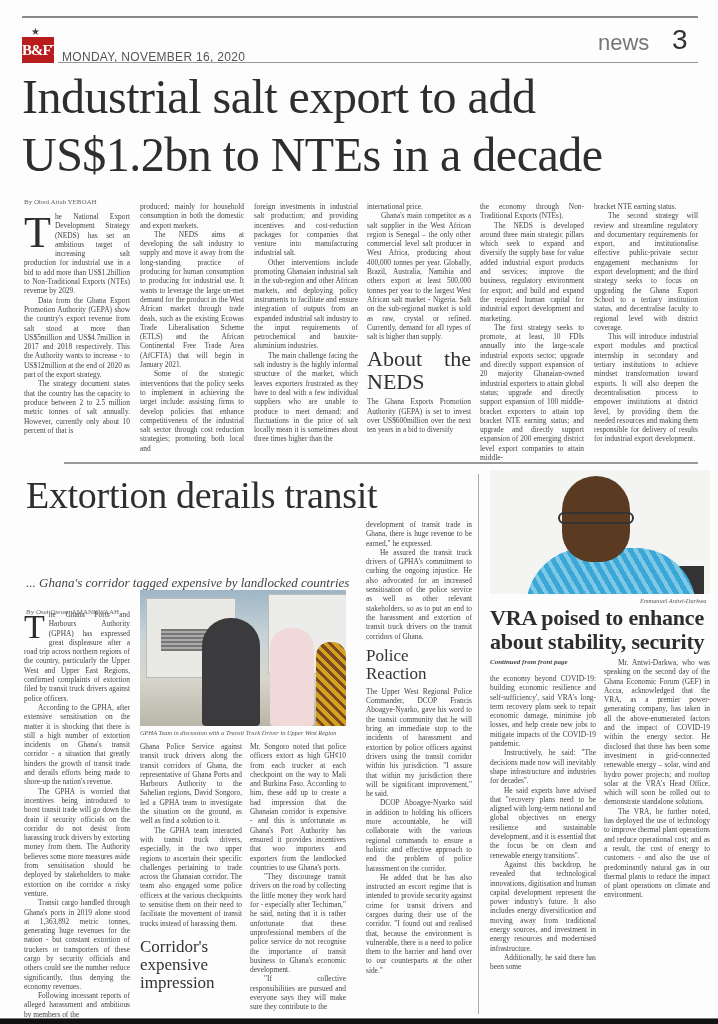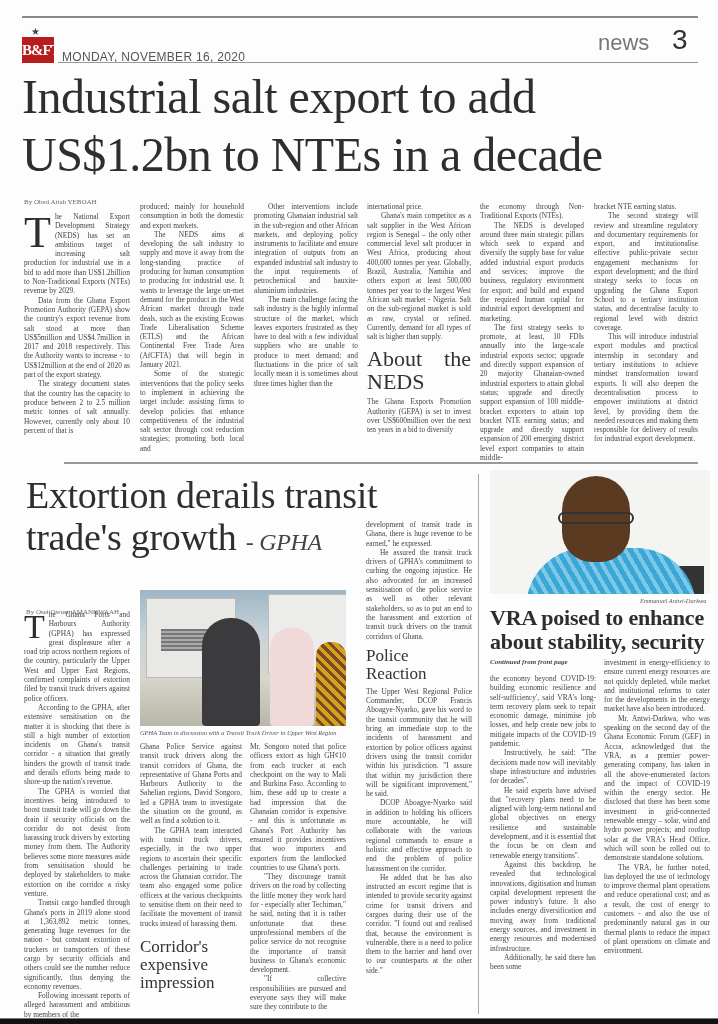--- a/index.html
+++ b/index.html
@@ -73,20 +73,21 @@
     <p>The strategy document states that the country has the capacity to produce between 2 to 2.5 million metric tonnes of salt annually. However, currently only about 10 percent of that is</p>
   </div>
 
   <div class="col" style="left:140px; top:202px; width:104px;">
     <p class="noindent">produced; mainly for household consumption in both the domestic and export markets.</p>
     <p>The NEDS aims at developing the salt industry to supply and move it away from the long-standing practice of producing for human consumption to producing for industrial use. It wants to leverage the large un-met demand for the product in the West African market through trade deals, such as the existing Ecowas Trade Liberalisation Scheme (ETLS) and the African Continental Free Trade Area (AfCFTA) that will begin in January 2021.</p>
     <p>Some of the strategic interventions that the policy seeks to implement in achieving the target include: assisting firms to develop policies that enhance competitiveness of the industrial salt sector through cost reduction strategies; promoting both local and</p>
   </div>
 
   <div class="col" style="left:254px; top:202px; width:104px;">
+    <p class="noindent">foreign investments in industrial salt production; and providing incentives and cost-reduction packages for companies that venture into manufacturing industrial salt.</p>
     <p>Other interventions include promoting Ghanaian industrial salt in the sub-region and other African markets, and deploying policy instruments to facilitate and ensure integration of outputs from an expanded industrial salt industry to the input requirements of petrochemical and bauxite-aluminium industries.</p>
     <p>The main challenge facing the salt industry is the highly informal structure of the market, which leaves exporters frustrated as they have to deal with a few individual suppliers who are unable to produce to meet demand; and fluctuations in the price of salt locally mean it is sometimes about three times higher than the</p>
   </div>
 
   <div class="col" style="left:367px; top:202px; width:104px;">
     <p class="noindent">international price.</p>
     <p>Ghana's main competitor as a salt supplier in the West African region is Senegal – the only other commercial level salt producer in West Africa, producing about 400,000 tonnes per year. Globally, Brazil, Australia, Namibia and others export at least 500,000 tonnes per year to the largest West African salt market - Nigeria. Salt on the sub-regional market is sold as raw, crystal or refined. Currently, demand for all types of salt is higher than supply.</p>
     <div class="subhead">About the NEDS</div>
     <p class="noindent">The Ghana Exports Promotion Authority (GEPA) is set to invest over US$600million over the next ten years in a bid to diversify</p>
   </div>
@@ -101,22 +102,22 @@
     <p class="noindent">bracket NTE earning status.</p>
     <p>The second strategy will review and streamline regulatory and documentary requirements for export, and institutionalise effective public-private sector engagement mechanisms for export development; and the third strategy seeks to focus on upgrading the Ghana Export School to a tertiary institution status, and decentralise faculty to regional level with district coverage.</p>
     <p>This will introduce industrial export modules and practical internship in secondary and tertiary institutions to achieve mindset transformation toward exports. It will also deepen the decentralisation process to empower institutions at district level, by providing them the needed resources and making them responsible for delivery of results for industrial export development.</p>
   </div>
 
   <div class="rule" style="left:64px; top:462px; width:420px;"></div>
   <div class="rule" style="left:484px; top:462px; width:214px;"></div>
 
   <div class="headline2">
     <div>Extortion derails transit</div>
-    <div><span>trade's growth</span> <span class="tag">- GPHA</span></div>
   </div>
+  <div class="deck">... Ghana's corridor tagged expensive by landlocked countries</div>
   <div class="byline" style="left:26px; top:568px;margin-top:40px;">By Osei Owusu AMANKWAAH</div>
 
   <div class="col" style="left:24px; top:610px; width:106px;">
     <span class="dropcap" style="font-size:34px; line-height:30px;">T</span>
     <p class="noindent">he Ghana Ports and Harbours Authority (GPHA) has expressed great displeasure after a road trip across northern regions of the country, particularly the Upper West and Upper East Regions, confirmed complaints of extortion filed by transit truck drivers against police officers.</p>
     <p>According to the GPHA, after extensive sensitisation on the matter it is shocking that there is still a high number of extortion incidents on Ghana's transit corridor - a situation that greatly hinders the growth of transit trade and derails efforts being made to shore-up the nation's revenue.</p>
     <p>The GPHA is worried that incentives being introduced to boost transit trade will go down the drain if security officials on the corridor do not desist from harassing truck drivers by extorting money from them. The Authority believes some more measures aside from sensitisation should be deployed by stakeholders to make extortion on the corridor a risky venture.</p>
     <p>Transit cargo handled through Ghana's ports in 2019 alone stood at 1,363,892 metric tonnes, generating huge revenues for the nation - but constant extortion of truckers or transporters of these cargo by security officials and others could see the number reduce significantly, thus denying the economy revenues.</p>
     <p>Following incessant reports of alleged harassment and ambitious by members of the</p>
   </div>
@@ -171,19 +172,18 @@
 
   <div class="col" style="left:490px; top:674px; width:106px;">
     <p class="noindent">the economy beyond COVID-19: building economic resilience and self-sufficiency', said VRA's long-term recovery plans seek to repair economic damage, minimise job losses, and help create new jobs to mitigate impacts of the COVID-19 pandemic.</p>
     <p>Instructively, he said: "The decisions made now will inevitably shape infrastructure and industries for decades".</p>
     <p>He said experts have advised that "recovery plans need to be aligned with long-term national and global objectives on energy resilience and sustainable development, and it is essential that the focus be on clean and renewable energy transitions".</p>
     <p>Against this backdrop, he revealed that technological innovations, digitisation and human capital development represent the power industry's future. It also includes energy diversification and moving away from traditional energy sources, and investment in energy resources and modernised infrastructure.</p>
     <p>Additionally, he said there has been some</p>
   </div>
 
   <div class="col" style="left:604px; top:658px; width:106px;">
-    <p class="noindent">investment in energy-efficiency to ensure current energy resources are not quickly depleted, while market and institutional reforms to cater for the developments in the energy market have also been introduced.</p>
     <p>Mr. Antwi-Darkwa, who was speaking on the second day of the Ghana Economic Forum (GEF) in Accra, acknowledged that the VRA, as a premier power-generating company, has taken in all the above-enumerated factors and the impact of COVID-19 within the energy sector. He disclosed that there has been some investment in grid-connected renewable energy – solar, wind and hydro power projects; and rooftop solar at the VRA's Head Office, which will soon be rolled out to demonstrate standalone solutions.</p>
     <p>The VRA, he further noted, has deployed the use of technology to improve thermal plant operations and reduce operational cost; and as a result, the cost of energy to customers - and also the use of predominantly natural gas in our thermal plants to reduce the impact of plant operations on climate and environment.</p>
   </div>
 
   <div class="bottombar"></div>
 </div>
 
 </body></html>

